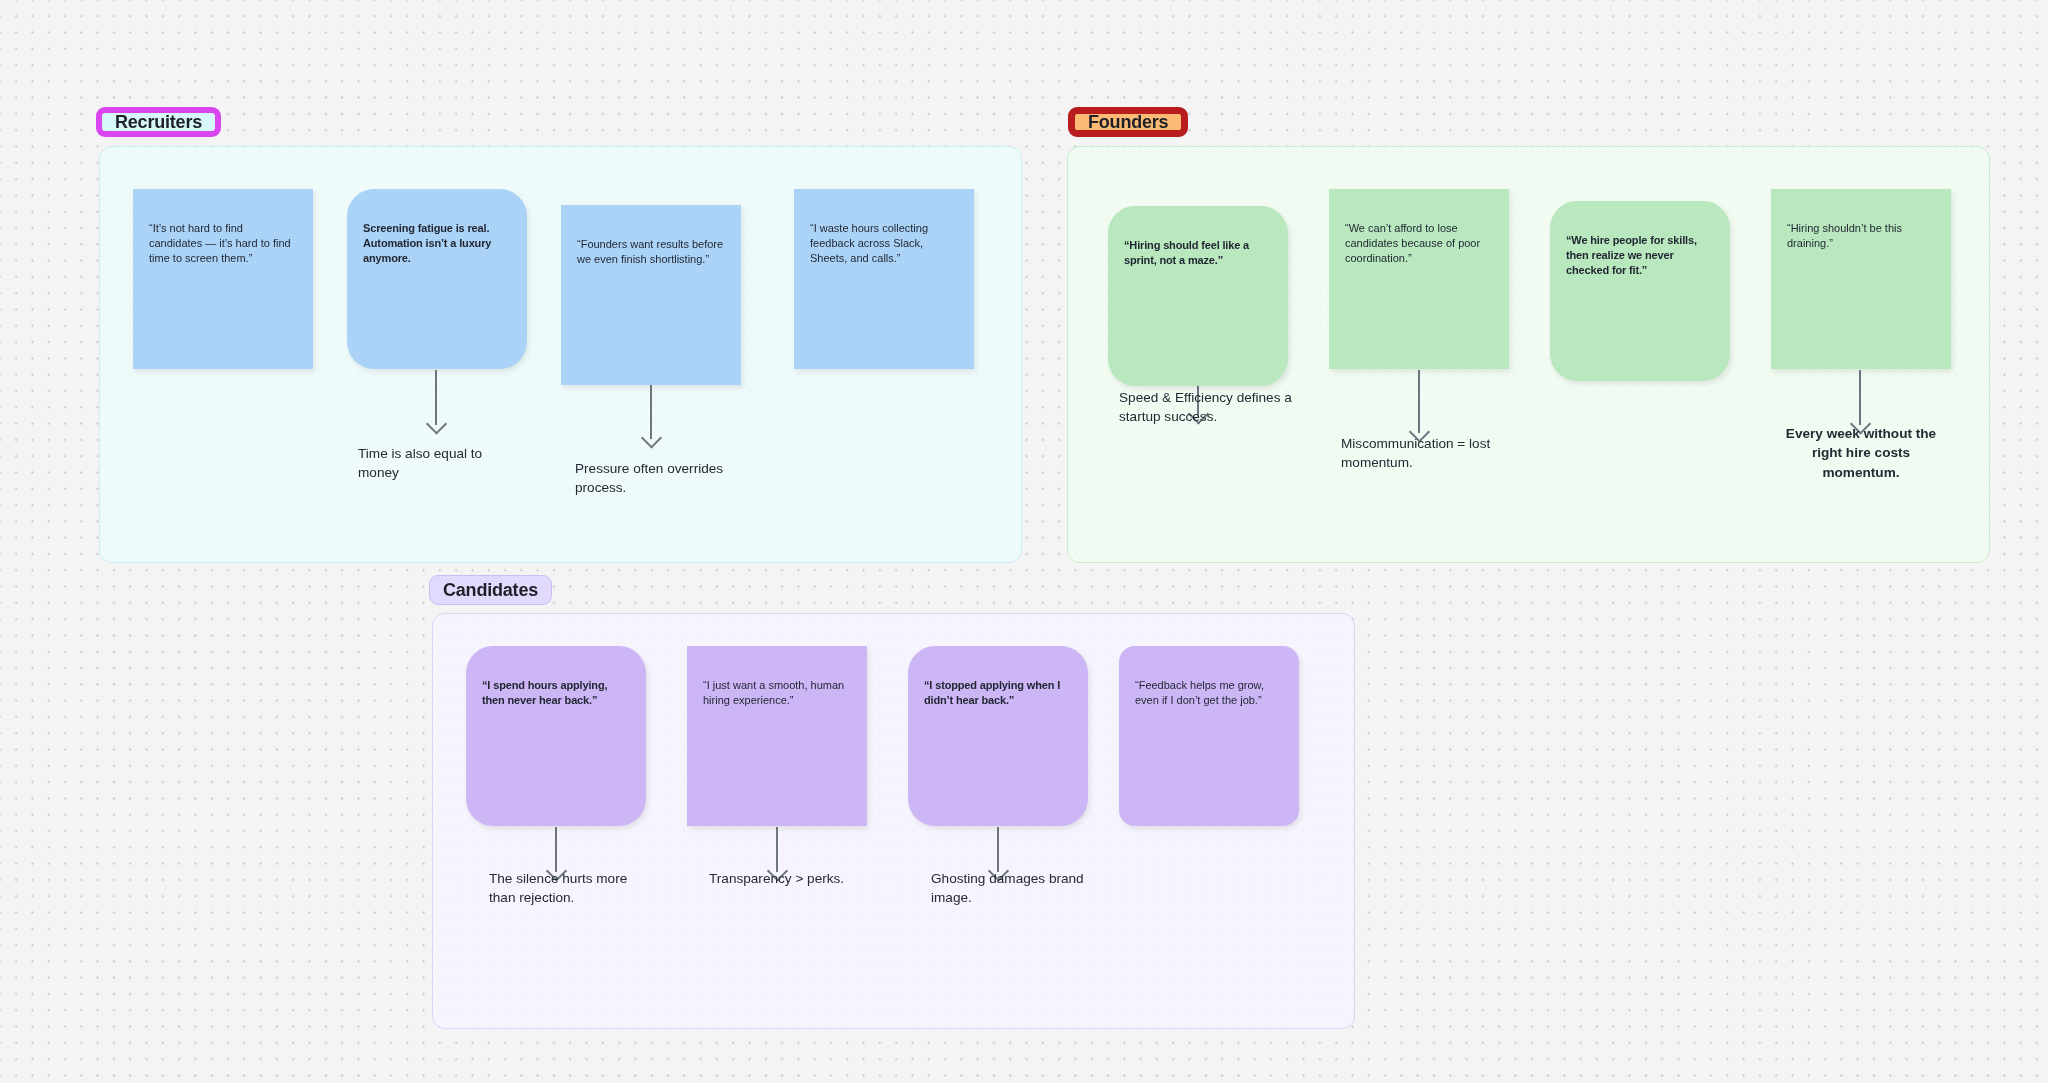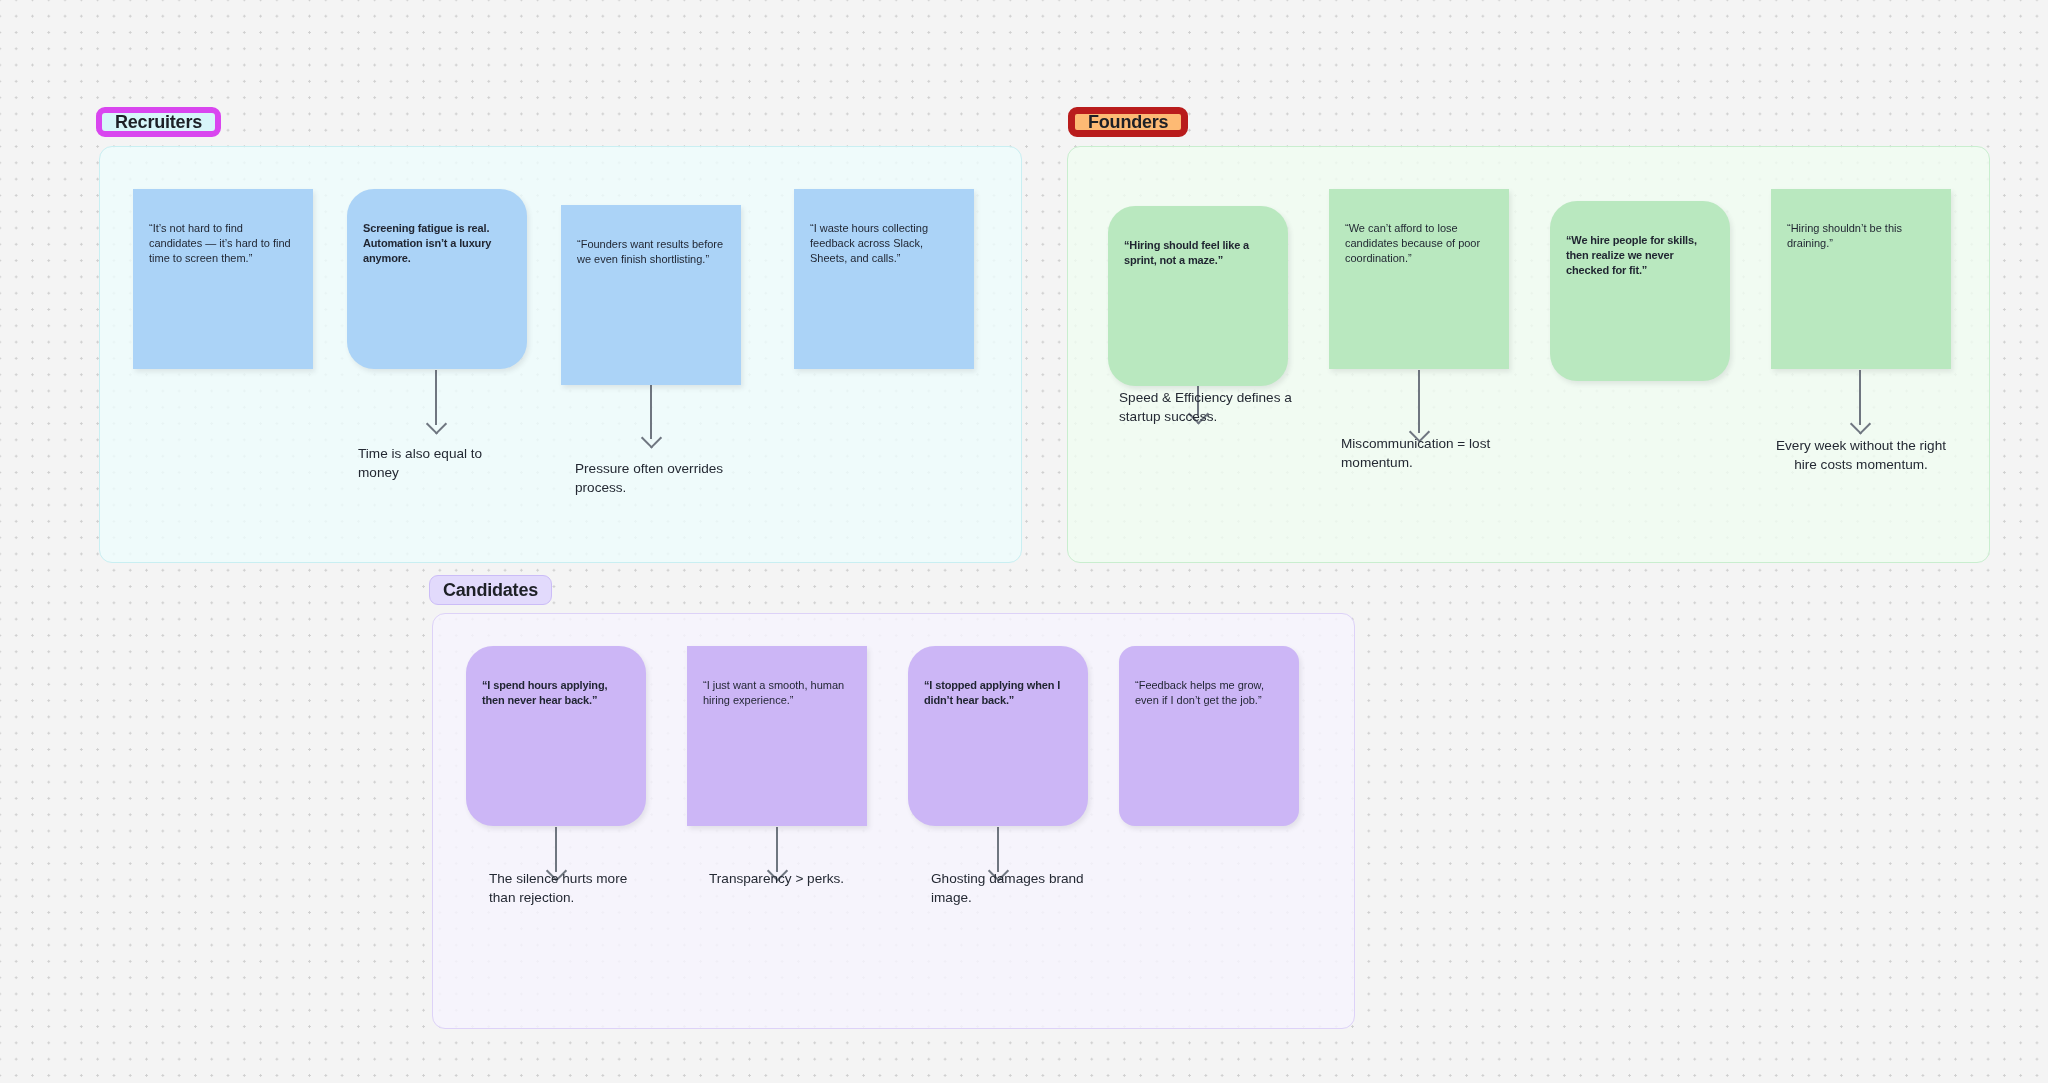--- a/index.html
+++ b/index.html
@@ -182,21 +182,21 @@
   <div class="arrow" style="left:1408px; top:370px; height:74px;">
     <div class="shaft"></div>
     <div class="head"></div>
   </div>
   <div class="caption" style="left:1341px; top:434px; width:160px;">Miscommunication = lost momentum.</div>
 
   <div class="arrow" style="left:1849px; top:370px; height:66px;">
     <div class="shaft"></div>
     <div class="head"></div>
   </div>
-  <div class="caption center" style="left:1775px; top:436px; width:172px;">Every week without the right hire costs momentum.</div>
+  <div class="caption center" style="left:1775px; top:424px; width:172px;font-weight:bold;">Every week without the right hire costs momentum.</div>
 
   <div class="chip chip-candidates">
     <span>Candidates</span>
   </div>
   <div class="panel panel-candidates"></div>
 
   <div class="note purple bold" style="left:466px; top:646px;">
     <span>“I spend hours applying, then never hear back.”</span>
   </div>
   <div class="note purple" style="left:687px; top:646px;">

